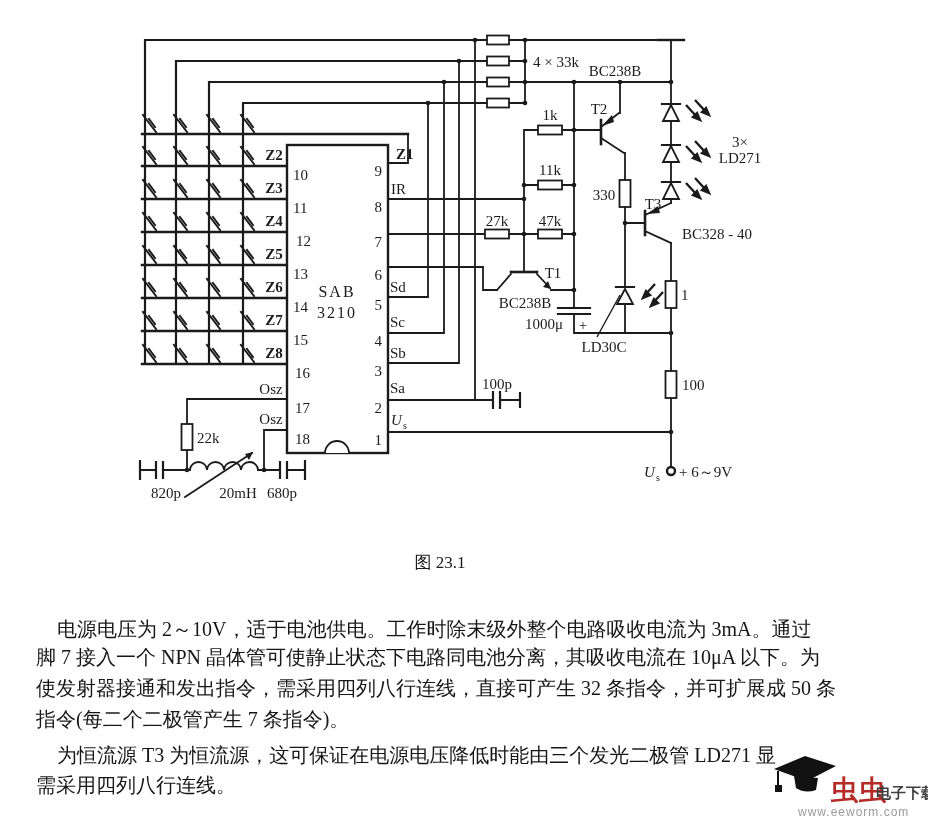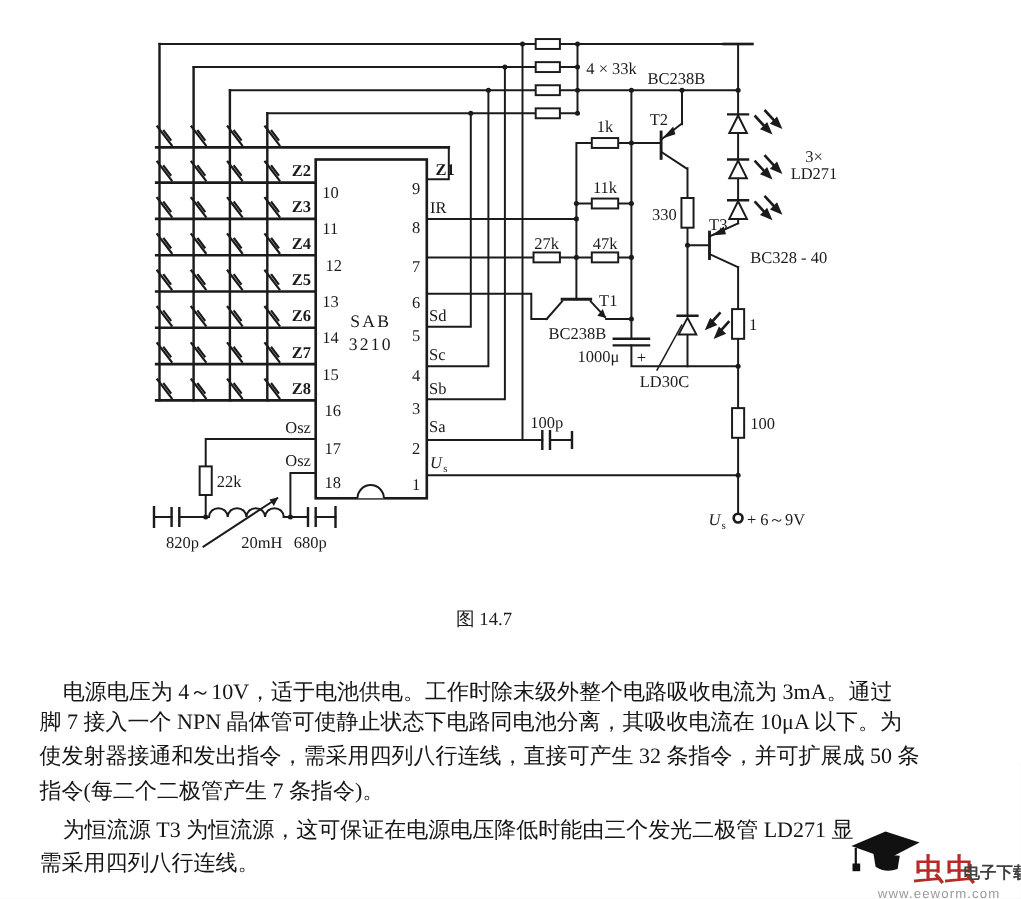--- a/index.html
+++ b/index.html
@@ -213,24 +213,24 @@
       <text class="lbl" x="197" y="443">22k</text>
       <text class="lbl" x="166" y="498" text-anchor="middle">820p</text>
       <text class="lbl" x="238" y="498" text-anchor="middle">20mH</text>
       <text class="lbl" x="282" y="498" text-anchor="middle">680p</text>
       <text class="lbl it" x="644" y="477" font-size="16">U</text>
       <text class="sub" x="656" y="481">s</text>
       <text class="lbl" x="679" y="477">+ 6～9V</text>
     </g>
   </svg>
 
-  <div class="caption">图 14.7</div>
+  <div class="caption">图 23.1</div>
 
   <div>
-    <div class="bodyline indent" style="top:617px">电源电压为 4～10V，适于电池供电。工作时除末级外整个电路吸收电流为 3mA。通过</div>
+    <div class="bodyline indent" style="top:617px">电源电压为 2～10V，适于电池供电。工作时除末级外整个电路吸收电流为 3mA。通过</div>
     <div class="bodyline" style="top:645px">脚 7 接入一个 NPN 晶体管可使静止状态下电路同电池分离，其吸收电流在 10μA 以下。为</div>
     <div class="bodyline" style="top:676px">使发射器接通和发出指令，需采用四列八行连线，直接可产生 32 条指令，并可扩展成 50 条</div>
     <div class="bodyline" style="top:707px">指令(每二个二极管产生 7 条指令)。</div>
     <div class="bodyline indent" style="top:743px">为恒流源 T3 为恒流源，这可保证在电源电压降低时能由三个发光二极管 LD271 显</div>
     <div class="bodyline" style="top:773px">需采用四列八行连线。</div>
   </div>
 
   <div id="watermark">
     <svg class="wm-cap" width="66" height="40" viewBox="0 0 66 40">
       <polygon points="2,15 33,2 64,12 35,27" fill="#111111"></polygon>

